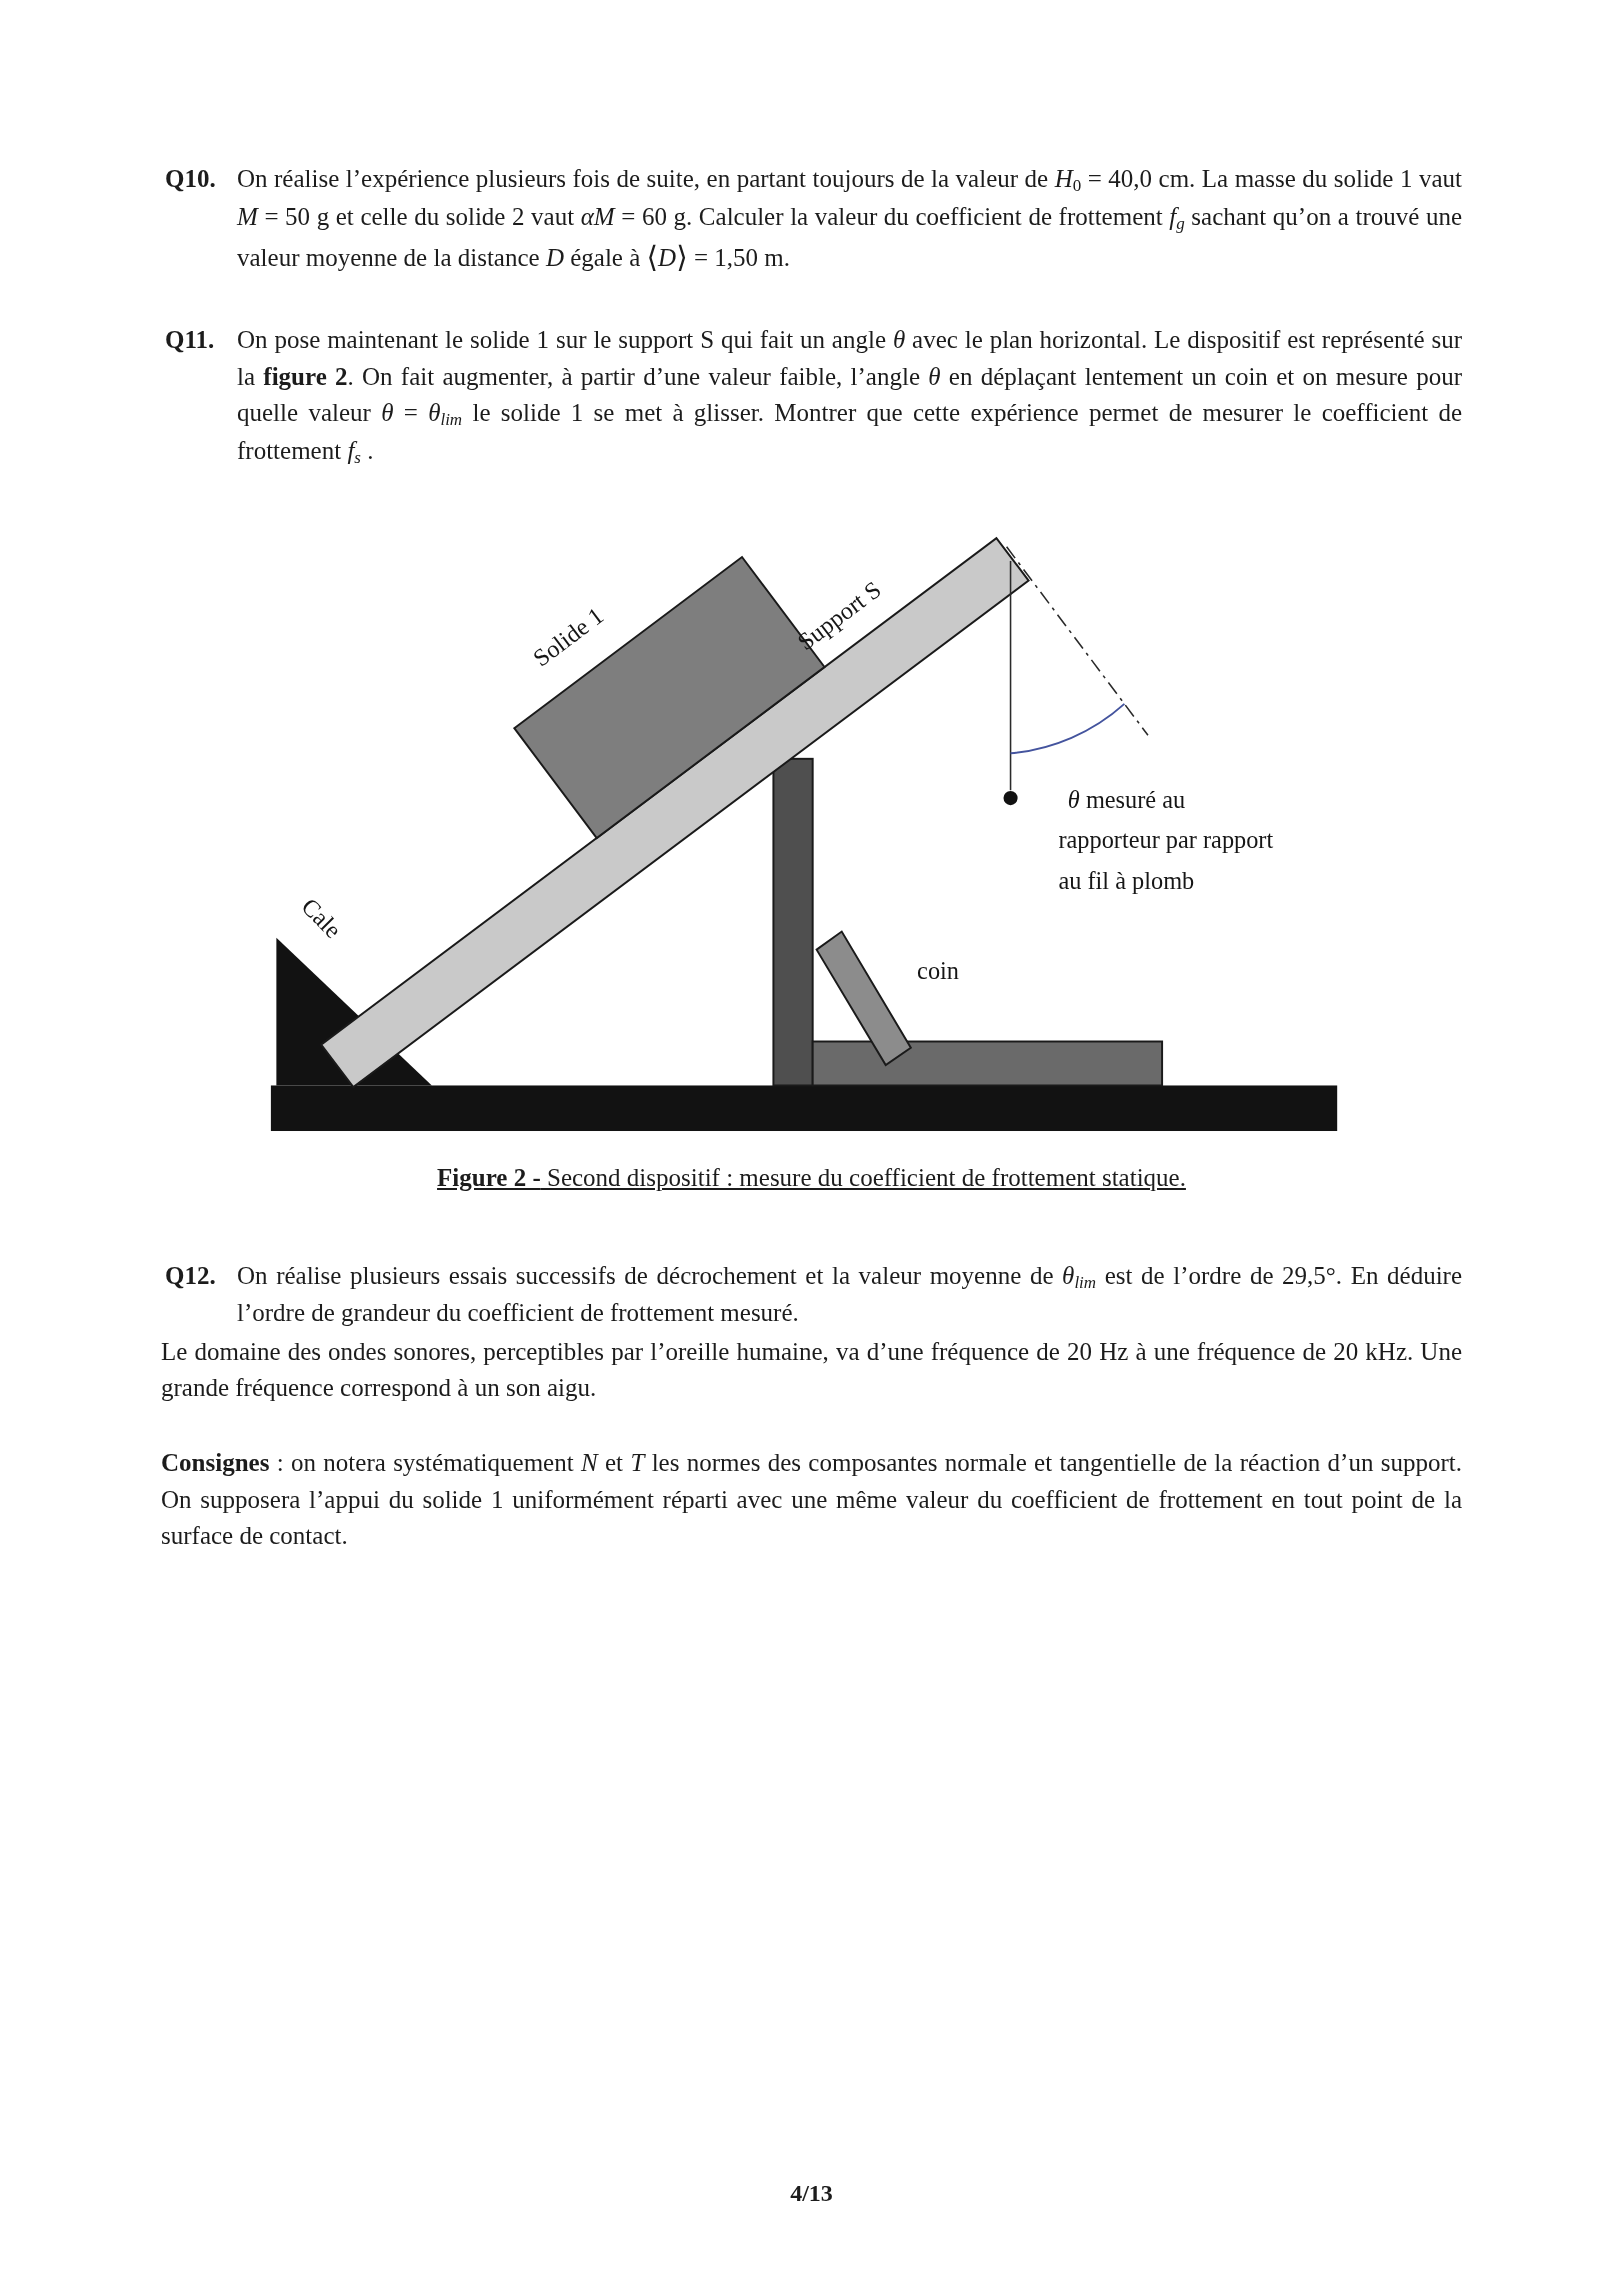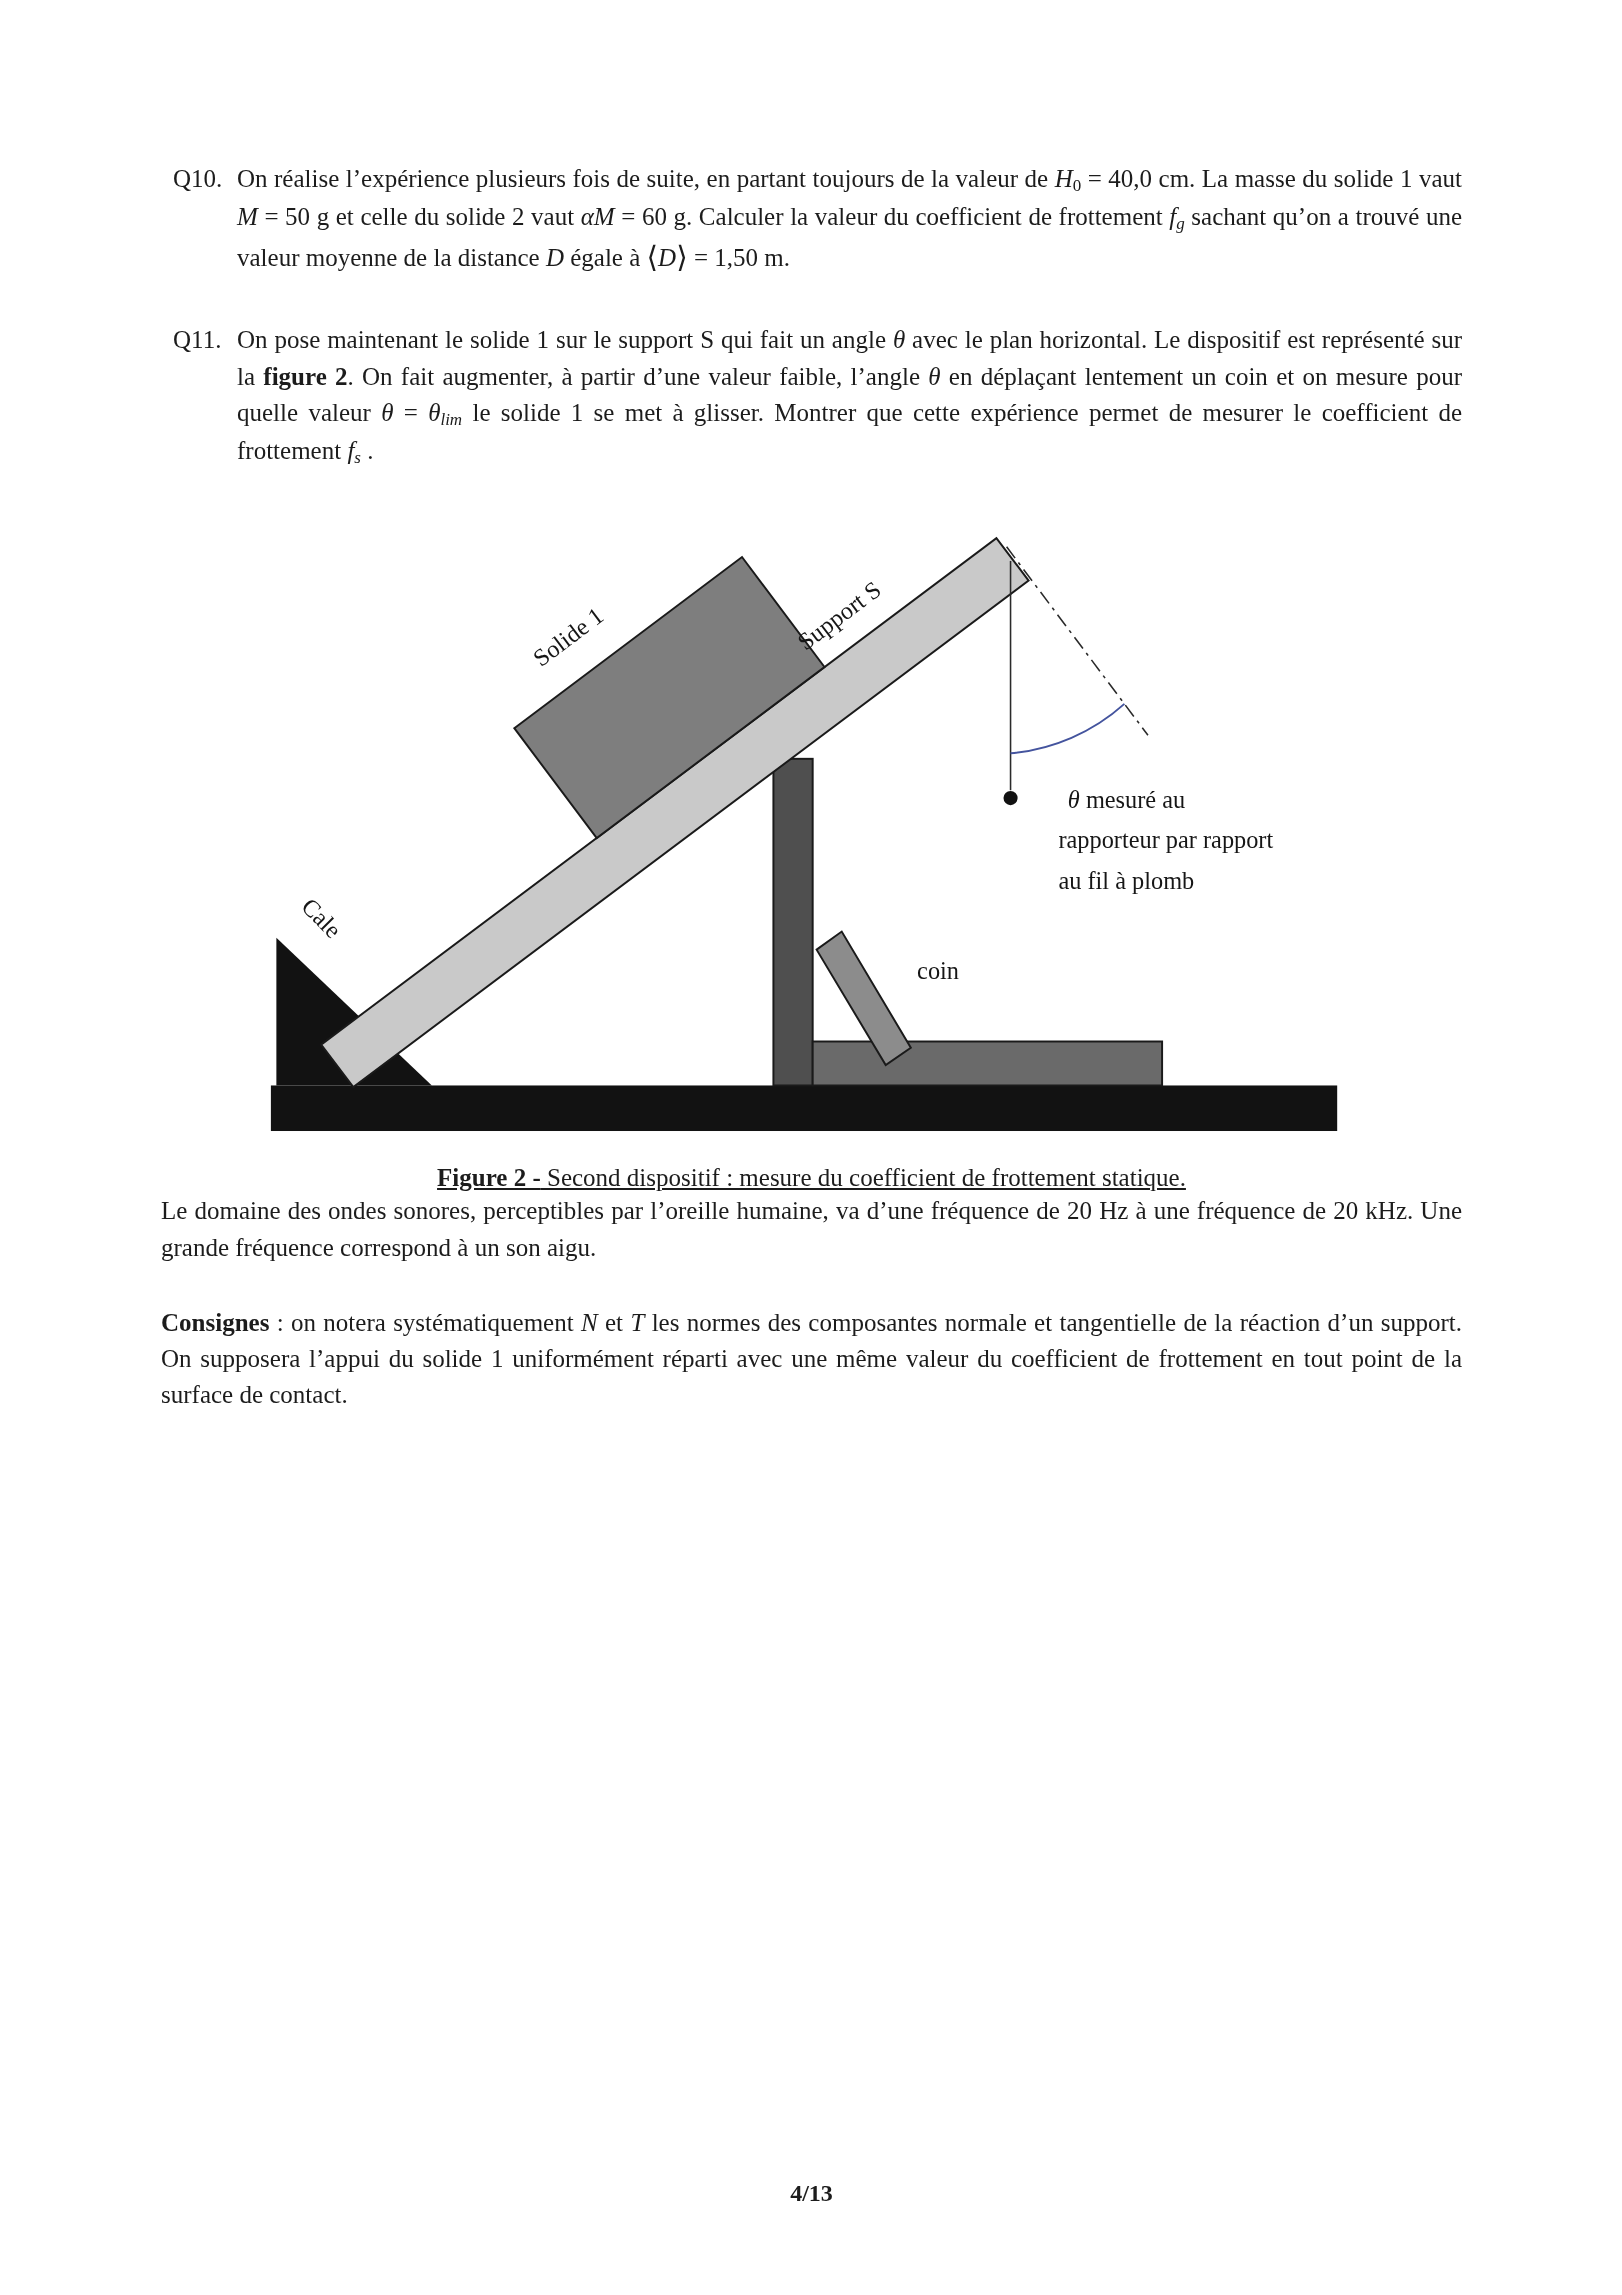--- a/index.html
+++ b/index.html
@@ -19,21 +19,21 @@
   }
   .content { padding: 161px 161px 0 161px; }
 
   .question {
     position: relative;
     padding-left: 76px;
     font-size: 25px;
     line-height: 1.47;
     text-align: justify;
   }
-  .qlabel { position: absolute; left: 12px; top: 0; font-weight: 400; }
+  .qlabel { position: absolute; left: 4px; top: 0; font-weight: 700; }
 
   .part-heading {
     font-size: 29px;
     font-weight: 700;
     line-height: 1.3;
   }
   #part3-heading { margin-top: 66px; }
   #part4-heading { margin-top: 79px; }
 
   #q11 { margin-top: 42px; }
@@ -124,20 +124,24 @@
         <text class="flabel" transform="translate(382,522) rotate(45)">Cale</text>
         <text class="flabel" x="1168" y="612">coin</text>
         <text class="flabel" x="1360" y="394"><tspan class="it">θ</tspan><tspan>  mesuré au</tspan></text>
         <text class="flabel" x="1348" y="446">rapporteur par rapport</text>
         <text class="flabel" x="1348" y="498">au fil à plomb</text>
       </svg>
 
       <figcaption class="caption"><span class="bf">Figure 2 -</span><span> Second dispositif : mesure du coefficient de frottement statique.</span></figcaption>
     </figure>
 
+    <div class="question" id="q12">
+      <span class="qlabel">Q12.</span>
+      <p class="qtext">On réalise plusieurs essais successifs de décrochement et la valeur moyenne de <span class="it">θ</span><span class="it sb">lim</span> est de l’ordre de 29,5°. En déduire l’ordre de grandeur du coefficient de frottement mesuré.</p>
+    </div>
 
 
     <p class="para" id="donnees-body">Le domaine des ondes sonores, perceptibles par l’oreille humaine, va d’une fréquence de 20 Hz à une fréquence de 20 kHz. Une grande fréquence correspond à un son aigu.</p>
     <p class="para" id="consignes"><span class="bf">Consignes</span> : on notera systématiquement <span class="it">N</span> et <span class="it">T</span> les normes des composantes normale et tangentielle de la réaction d’un support. On supposera l’appui du solide 1 uniformément réparti avec une même valeur du coefficient de frottement en tout point de la surface de contact.</p>
 
   </div>
 
   <div class="footer">4/13</div>
 </div>
 

